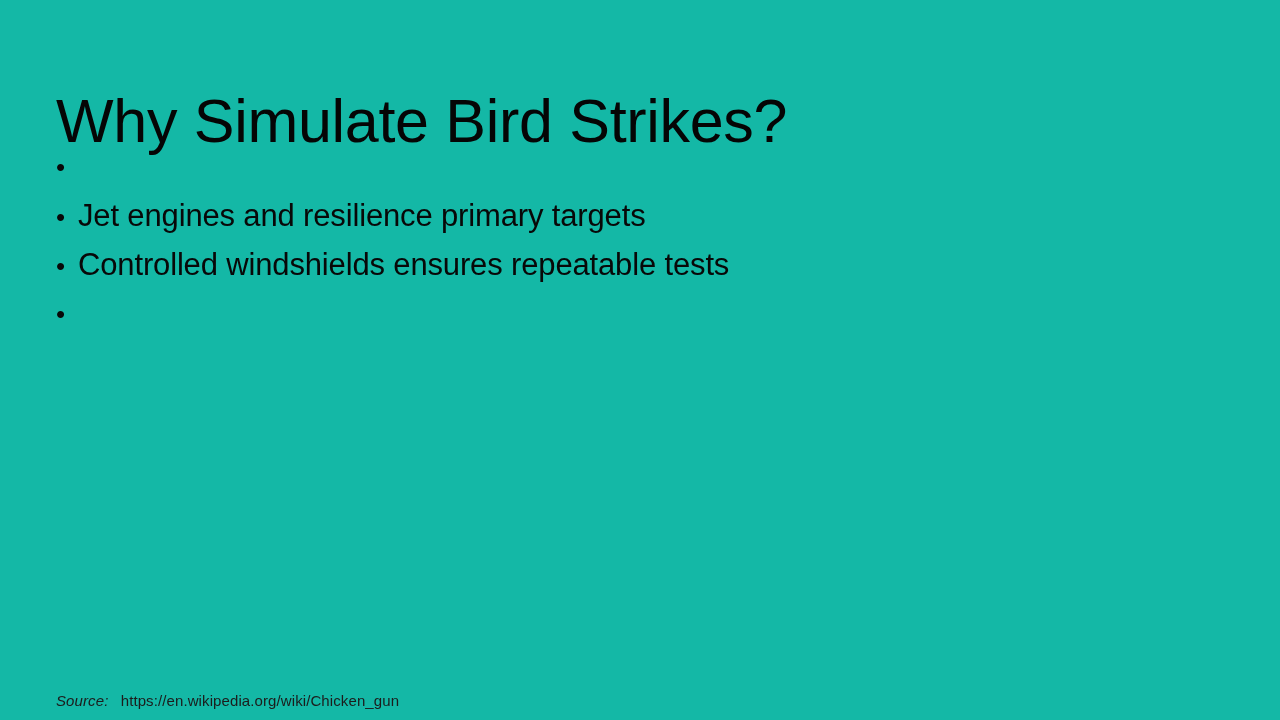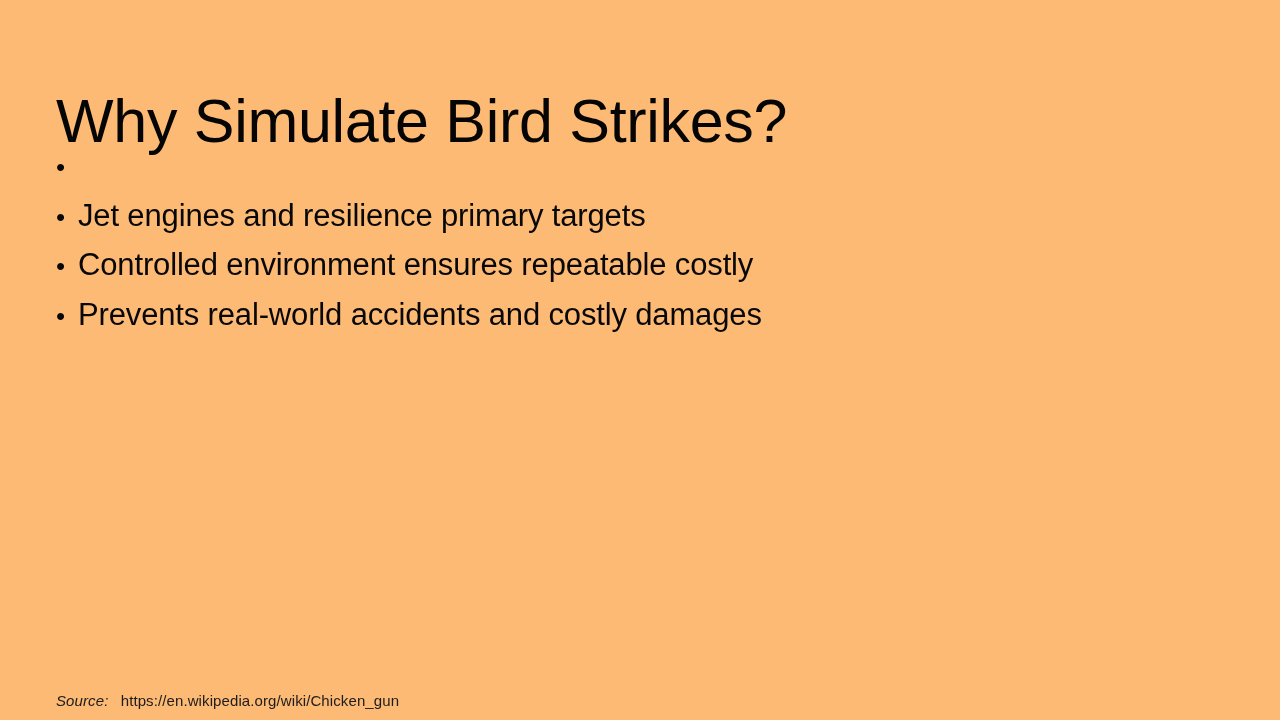--- a/index.html
+++ b/index.html
@@ -11,21 +11,21 @@
     height: 720px;
     background: #ffffff;
     font-family: "Liberation Sans", sans-serif;
     overflow: hidden;
   }
 
   .slide {
     position: relative;
     width: 1280px;
     height: 720px;
-    background: #fdba74;
+    background: #14b8a6;
     box-sizing: border-box;
   }
 
   .slide-title {
     position: absolute;
     left: 56px;
     top: 46px;
     font-size: 61px;
     font-weight: 300;
     letter-spacing: -0.3px;
@@ -100,26 +100,25 @@
       <span class="bullet-dot">•</span>
     </li>
 
     <li class="bullet-item">
       <span class="bullet-dot">•</span>
       <span class="bullet-text">Jet engines and resilience primary targets</span>
     </li>
 
     <li class="bullet-item">
       <span class="bullet-dot">•</span>
-      <span class="bullet-text">Controlled environment ensures repeatable costly</span>
+      <span class="bullet-text">Controlled windshields ensures repeatable tests</span>
     </li>
 
     <li class="bullet-item">
       <span class="bullet-dot">•</span>
-      <span class="bullet-text">Prevents real-world accidents and costly damages</span>
     </li>
 
   </ul>
 
   <div class="source-line">
     <span class="source-label">Source:</span><span>&nbsp;</span><span class="source-url">https://en.wikipedia.org/wiki/Chicken_gun</span>
   </div>
 
 </div>
 

